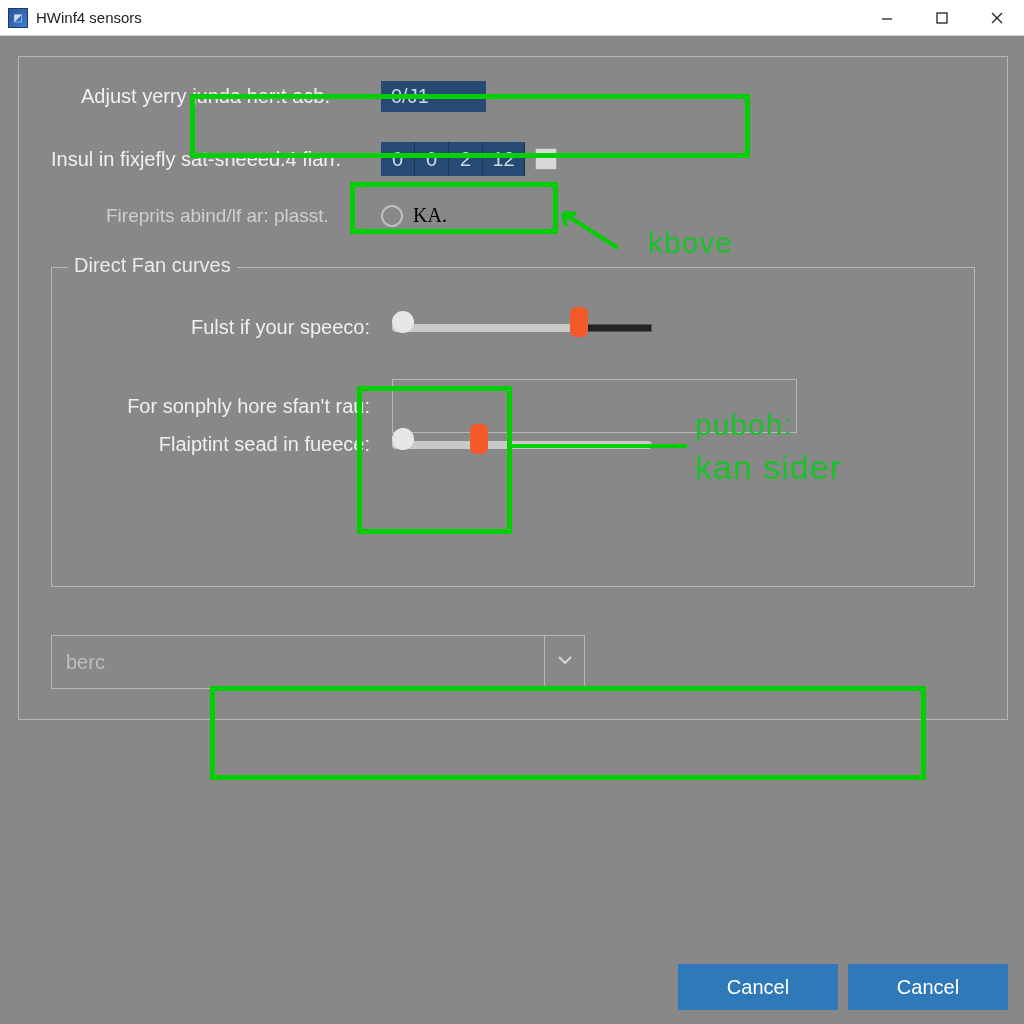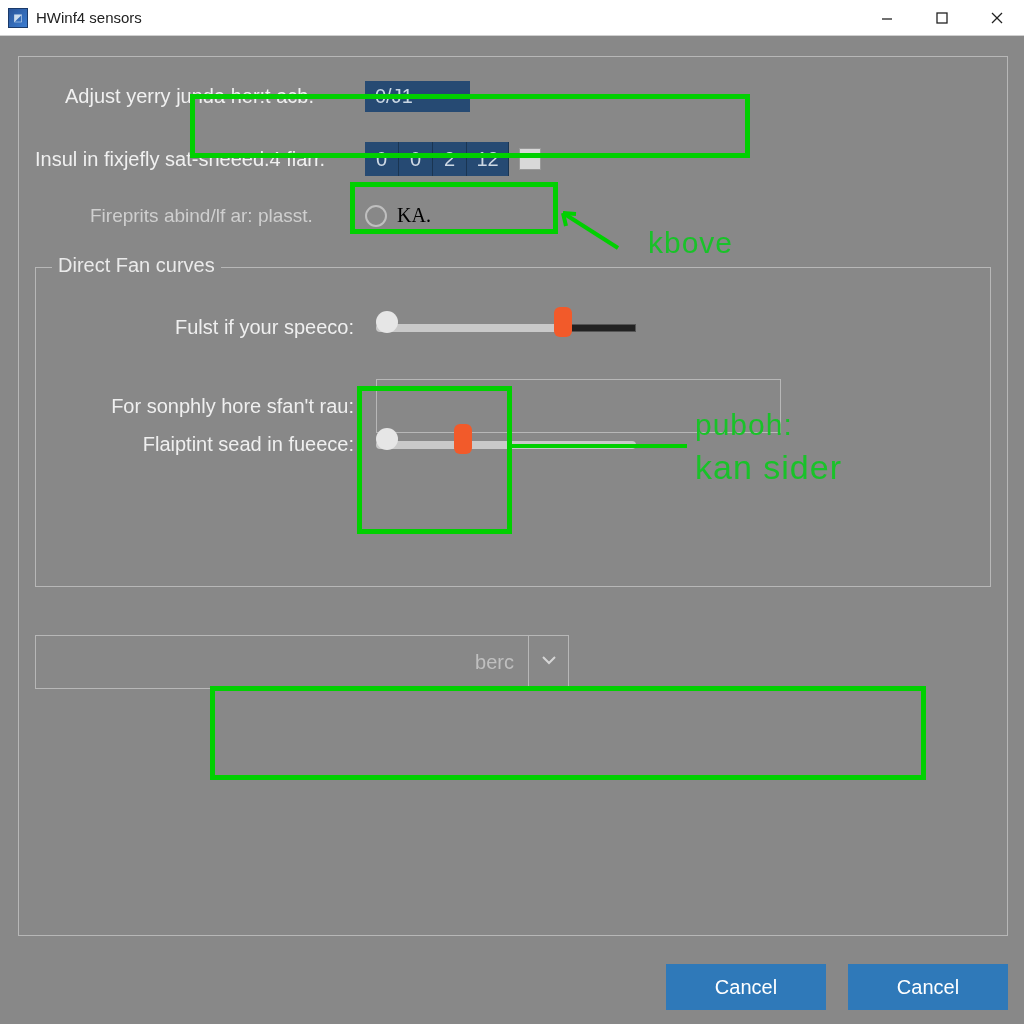--- a/index.html
+++ b/index.html
@@ -46,23 +46,23 @@
   
   .client {
     position: absolute;
     top: 36px; left: 0; right: 0; bottom: 0;
     background: #888888;
   }
 
   .panel-outer {
     position: absolute;
     left: 18px; top: 20px; right: 16px;
-    height: 880px;
+    height: 664px;
     border: 1px solid #b7b7b7;
-    padding: 18px 16px;
+    padding: 18px 32px;
   }
 
   .row {
     display: flex;
     align-items: center;
     margin-bottom: 28px;
   }
   .row .label {
     width: 330px;
     text-align: left;
@@ -183,21 +183,21 @@
   }
 
   
   .combo {
     display:flex; align-items:center;
     width: 534px; height: 54px;
     border: 1px solid #b7b7b7;
   }
   .combo .combo-text {
     flex:1; padding: 0 14px;
-    color: #bfbfbf; font-size: 20px; text-align: right;
+    color: #bfbfbf; font-size: 20px;
   }
   .combo .combo-btn {
     width: 40px; height: 100%;
     border-left: 1px solid #b7b7b7;
     display:flex;align-items:center;justify-content:center;
   }
   .combo .combo-btn svg { stroke:#d5d5d5; stroke-width:2; fill:none; }
 
   
   .annot {
@@ -210,21 +210,21 @@
   }
   .annot-arrow {
     position: absolute;
   }
   .annot-arrow svg { stroke:#00d000; stroke-width:4; fill:none; }
 
   
   .button-bar {
     position: absolute;
     right: 16px; bottom: 14px;
-    display: flex; gap: 22px; align-items: flex-end;
+    display: flex; gap: 10px; align-items: flex-end;
   }
   .btn {
     width: 160px; height: 46px;
     background: #2f79b9;
     color: #ffffff;
     font-size: 20px;
     display:flex;align-items:center;justify-content:center;
     cursor: pointer;
     border: none;
   }

